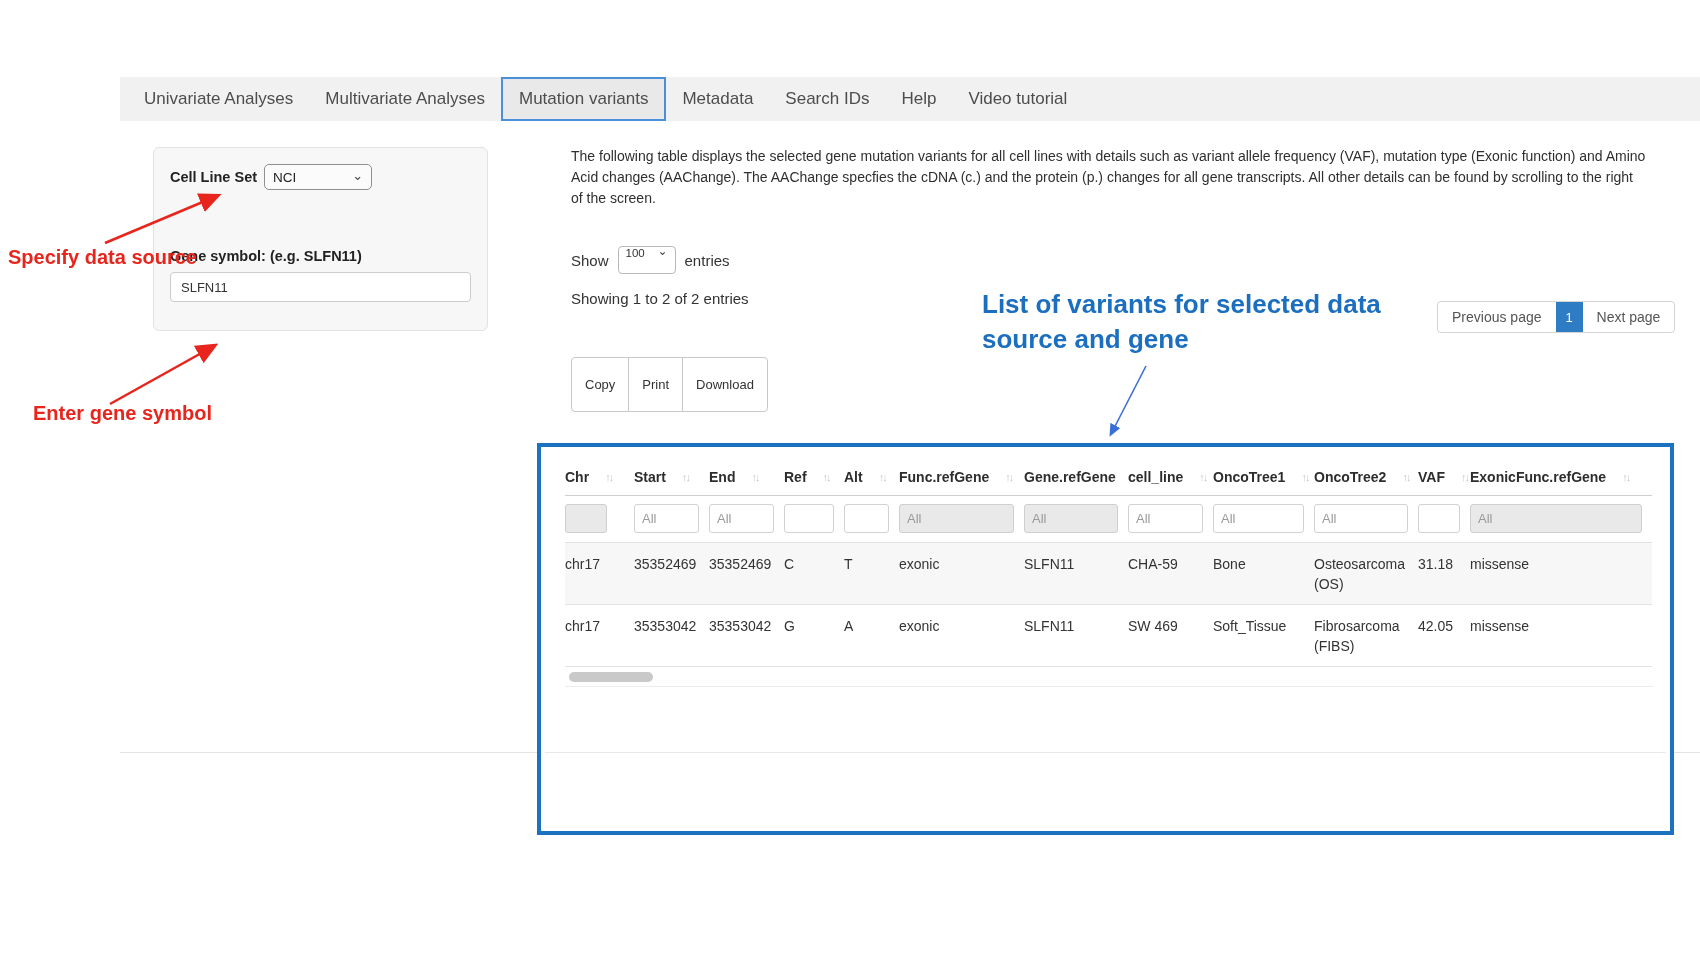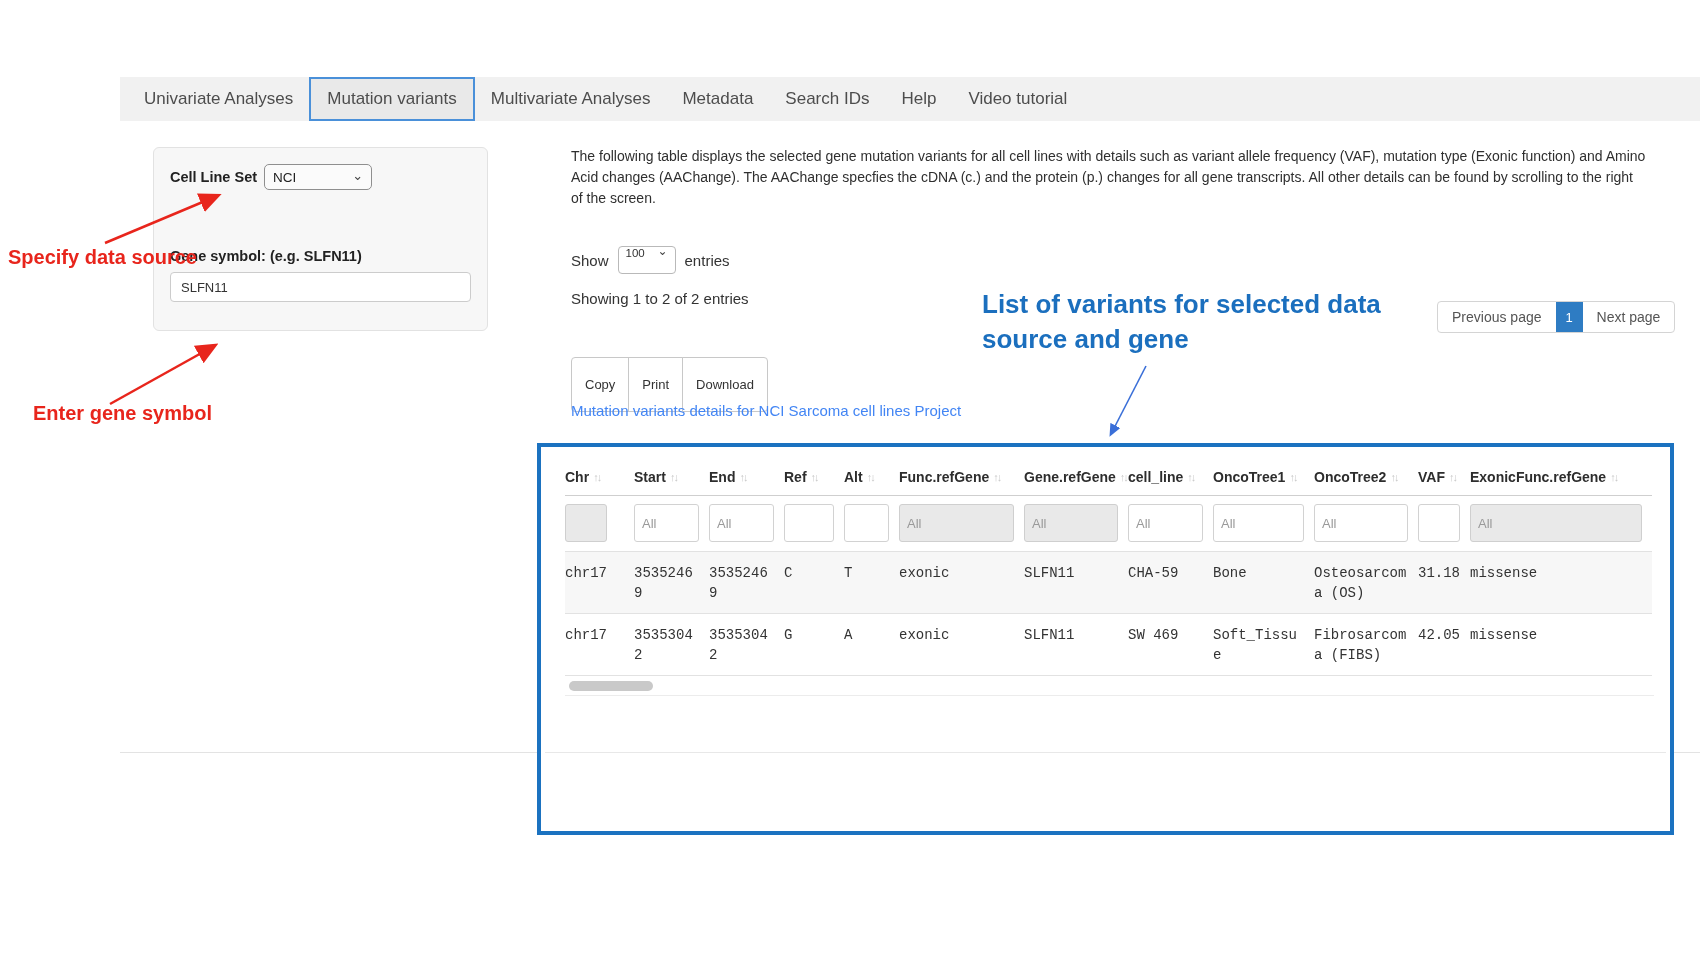--- a/index.html
+++ b/index.html
@@ -65,46 +65,46 @@
   .divider-left  { position:absolute; top:752px; left:120px;  width:417px; height:1px; background:#e3e3e3; }
   .divider-right { position:absolute; top:752px; left:1674px; width:26px;  height:1px; background:#e3e3e3; }
 
   
   .table-box { position:absolute; left:537px; top:443px; width:1137px; height:392px;
                border:4px solid #1b72c0; background:#fff; padding:10px 18px 0 24px; overflow:hidden; }
   .inner-divider { position:absolute; top:305px; left:4px; right:4px; height:1px; background:#e8e8e8; }
   .dt-row { display:grid;
             grid-template-columns:69px 75px 75px 60px 55px 125px 104px 85px 101px 104px 52px minmax(0,1fr); }
   .th { padding:12px 8px 10px 0; font-size:14px; font-weight:bold; color:#2d2d2d; cursor:pointer;
-        display:flex; align-items:center; gap:4px; white-space:nowrap; }
+        display:flex; align-items:center; gap:16px; white-space:nowrap; }
   .sort { font-size:11px; color:#c9c9c9; letter-spacing:-2px; }
   #dt-header { border-bottom:1px solid #cfcfcf; }
   #dt-filters { padding:8px 0 9px; }
   .fc { padding-right:10px; }
-  .filter-input { width:100%; height:38px; border:1px solid #d2d2d2; border-radius:3px; background:#fff;
+  .filter-input { width:100%; height:29px; border:1px solid #d2d2d2; border-radius:3px; background:#fff;
                   font-size:13px; padding:0 7px; color:#444; font-family:"Liberation Sans", sans-serif; }
   .filter-input.gray { background:#e9e9e9; border-color:#cfcfcf; }
   .filter-input::placeholder { color:#9a9a9a; }
   #dt-filters .fc:first-child .filter-input { width:42px; }
-  .tr { border-top:1px solid #e2e2e2; min-height:57px; align-items:start;font-family:Liberation Mono, monospace; }
+  .tr { border-top:1px solid #e2e2e2; min-height:57px; align-items:start; }
   .tr.stripe { background:#f7f7f7; }
   .td { padding:11px 10px 10px 0; font-size:14px; color:#333; line-height:20px; overflow-wrap:break-word; }
   #dt-body { border-bottom:1px solid #e2e2e2; }
   .hscroll { position:relative; height:20px; border-bottom:1px solid #ececec; margin-right:-2px; cursor:pointer; }
   .hthumb { position:absolute; left:4px; top:5px; width:84px; height:10px; background:#c9c9c9; border-radius:6px; cursor:grab; }
 </style>
 </head>
 <body>
 
 <div class="page">
 
   <nav class="topnav" id="topnav">
       <div class="nav-item">Univariate Analyses</div>
+      <div class="nav-item">Multivariate Analyses</div>
       <div class="nav-item active">Mutation variants</div>
-      <div class="nav-item">Multivariate Analyses</div>
       <div class="nav-item">Metadata</div>
       <div class="nav-item">Search IDs</div>
       <div class="nav-item">Help</div>
       <div class="nav-item">Video tutorial</div>
     </nav>
 
   <div class="card">
     <div class="card-row1">
       <span class="card-label">Cell Line Set</span>
       <div class="select-box">
@@ -131,21 +131,20 @@
   </div>
 
   <div class="showing">Showing 1 to 2 of 2 entries</div>
 
   <div class="btn-group">
     <button class="dt-btn">Copy</button>
     <button class="dt-btn">Print</button>
     <button class="dt-btn">Download</button>
   </div>
 
-  <a class="table-link">Mutation variants details for NCI Sarcoma cell lines Project</a>
 
   <div class="blue-heading">
     <div>List of variants for selected data</div>
     <div>source and gene</div>
   </div>
 
   <div class="pagination">
     <span class="page-btn">Previous page</span>
     <span class="page-num">1</span>
     <span class="page-btn">Next page</span>

